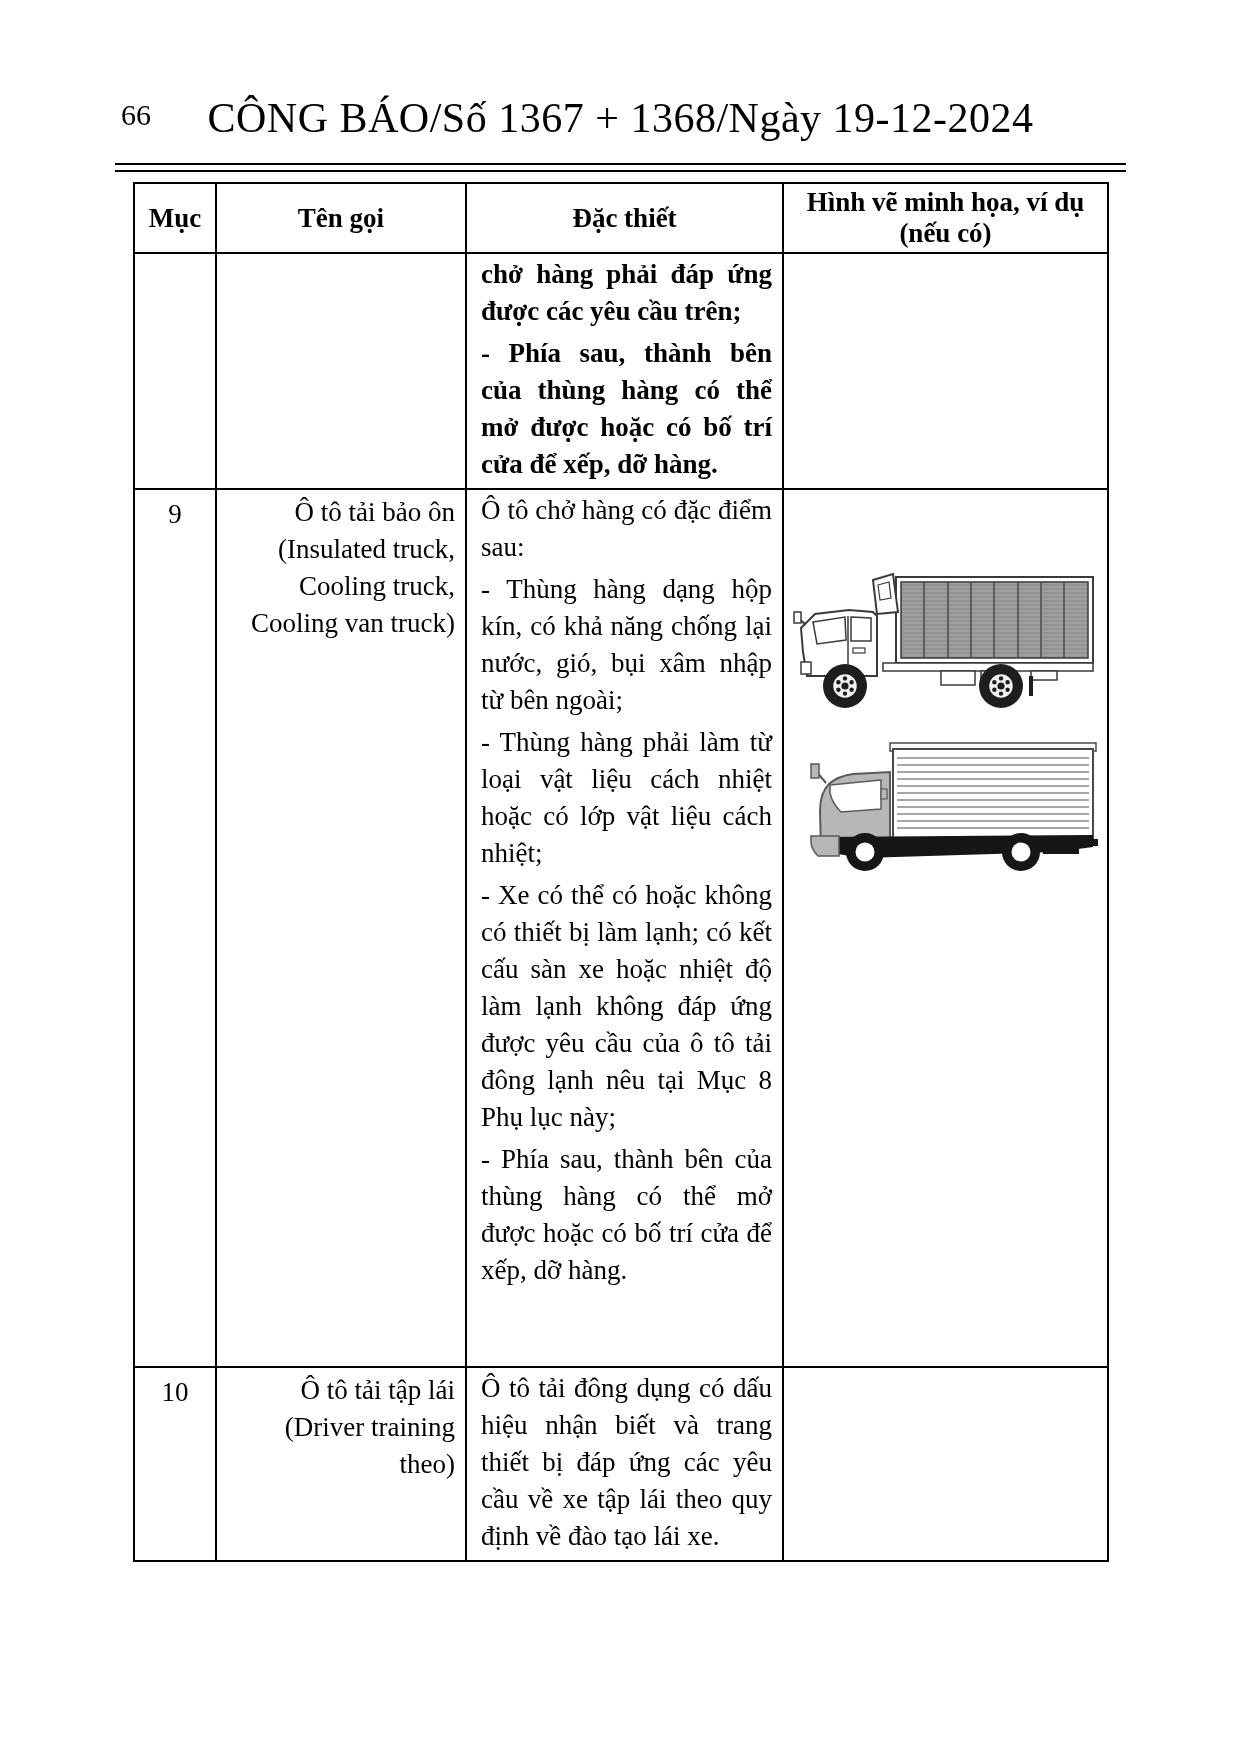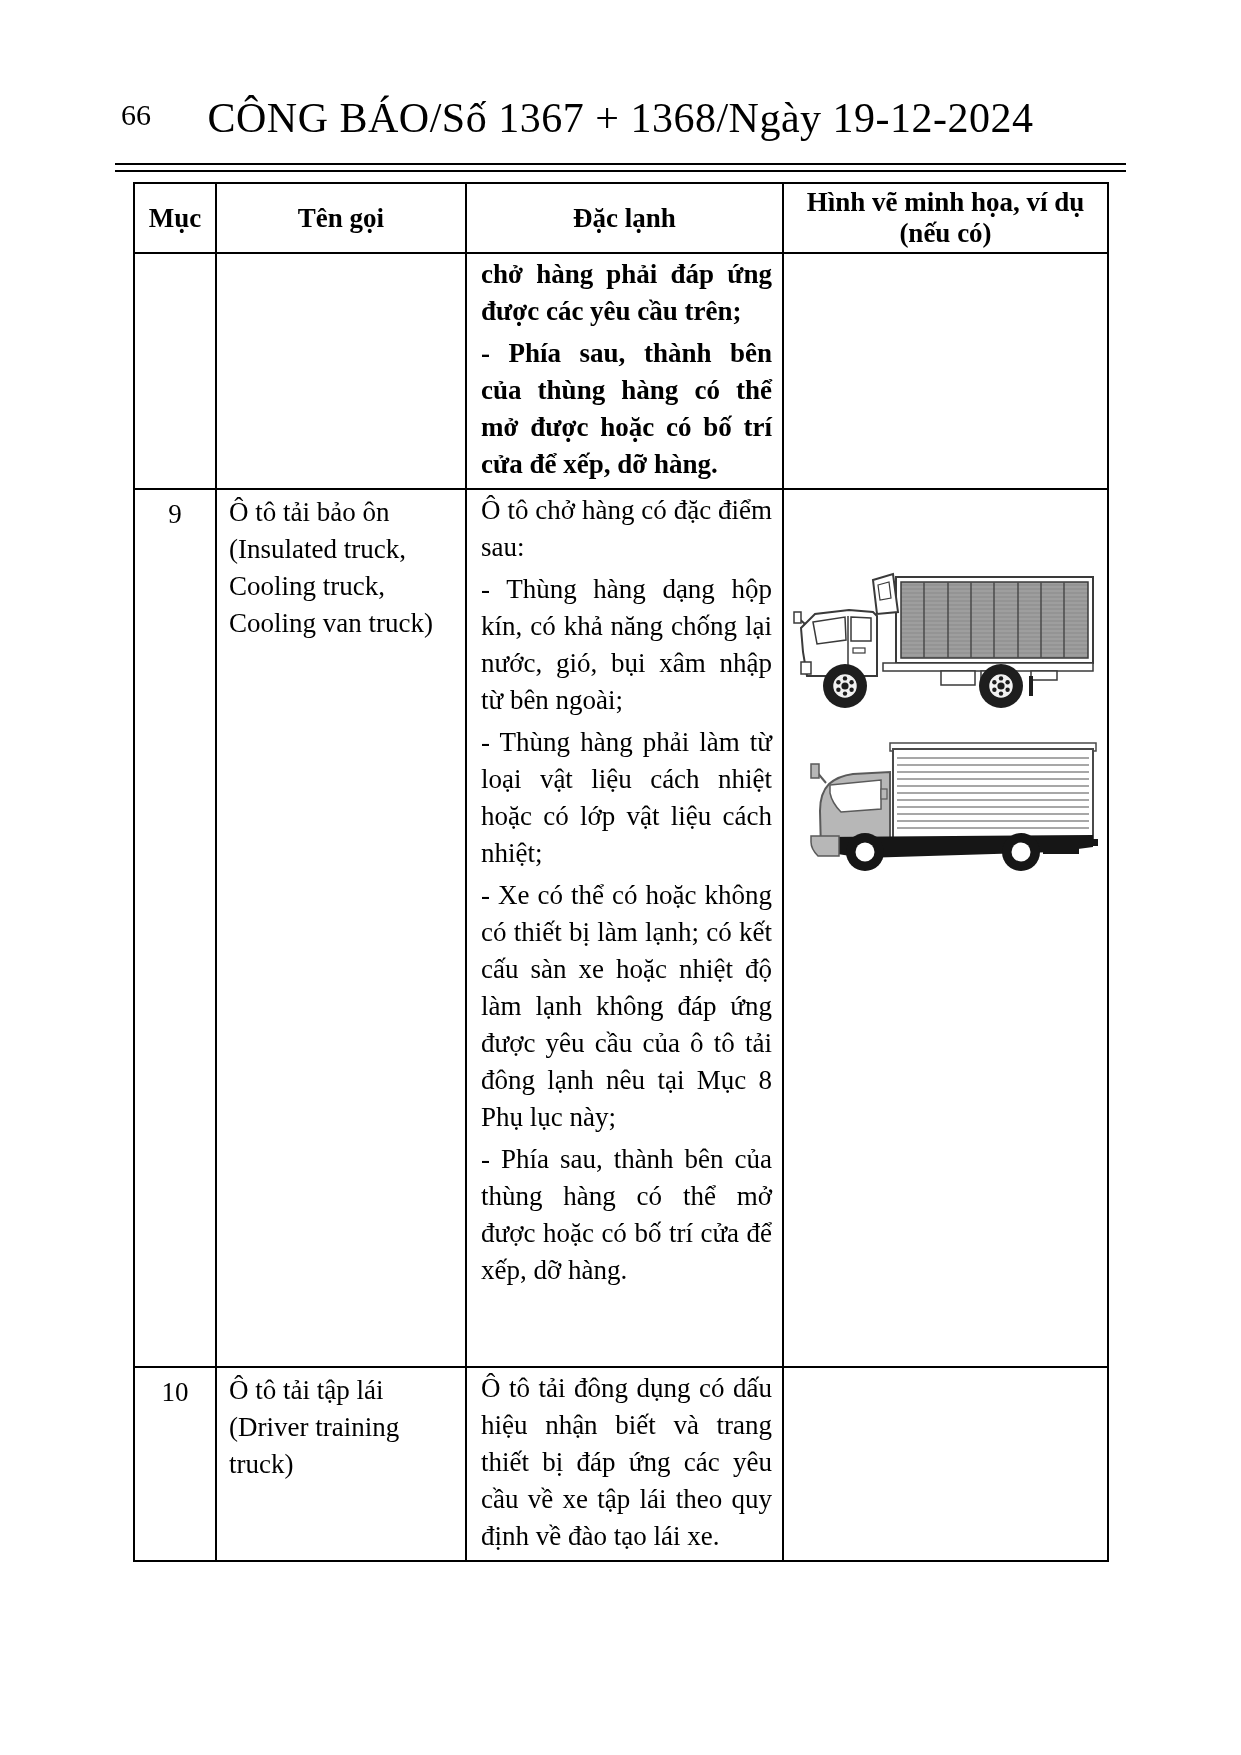--- a/index.html
+++ b/index.html
@@ -23,21 +23,21 @@
   table.doc-table{
     position:absolute;top:182px;left:133px;width:974px;
     border-collapse:collapse;table-layout:fixed;
   }
   .doc-table th,.doc-table td{border:2px solid #000;vertical-align:top;overflow:hidden;}
   .doc-table th{
     font-weight:bold;font-size:27px;line-height:31px;
     text-align:center;vertical-align:middle;height:64px;padding:2px 4px;
   }
   .blk{display:block;}
-  .doc-table td{font-size:27px;line-height:37px;}
+  .doc-table td{font-size:27px;line-height:37px;text-align:right;}
   tr.r0{height:230px;font-weight:bold;} tr.r9{height:878px;} tr.r10{height:184px;}
   td.c-muc{text-align:center;padding-top:6px;}
   td.c-name{padding:4px 10px 0 12px;}
   td.c-desc{padding:2px 10px 0 14px;text-align:justify;}
   td.c-desc p{margin:0 0 5px 0;}
   td.c-img{padding:0;text-align:center;}
   .img-stack{padding-top:66px;display:flex;flex-direction:column;align-items:center;gap:22px;}
   .img-stack svg{display:block;}
 </style>
 </head>
@@ -55,21 +55,21 @@
     <colgroup>
       <col style="width:82px">
         <col style="width:250px">
         <col style="width:317px">
         <col style="width:325px">
     </colgroup>
     <thead>
       <tr>
         <th>Mục</th>
         <th>Tên gọi</th>
-        <th>Đặc lạnh</th>
+        <th>Đặc thiết</th>
         <th>
           <span class="blk">Hình vẽ minh họa, ví dụ</span>
           <span class="blk">(nếu có)</span>
         </th>
       </tr>
     </thead>
     <tbody>
 
       <tr class="r0">
         <td class="c-muc"></td>
@@ -197,21 +197,21 @@
                 <circle cx="228" cy="119" r="9.5" fill="#fff"></circle>
               </g>
             </svg>
 
           </div>
         </td>
       </tr>
 
       <tr class="r10">
         <td class="c-muc">10</td>
-        <td class="c-name">Ô tô tải tập lái (Driver training truck)</td>
+        <td class="c-name">Ô tô tải tập lái (Driver training theo)</td>
         <td class="c-desc">
           <p>Ô tô tải đông dụng có dấu hiệu nhận biết và trang thiết bị đáp ứng các yêu cầu về xe tập lái theo quy định về đào tạo lái xe.</p>
         </td>
         <td class="c-img"></td>
       </tr>
 
     </tbody>
   </table>
 </div>
 

